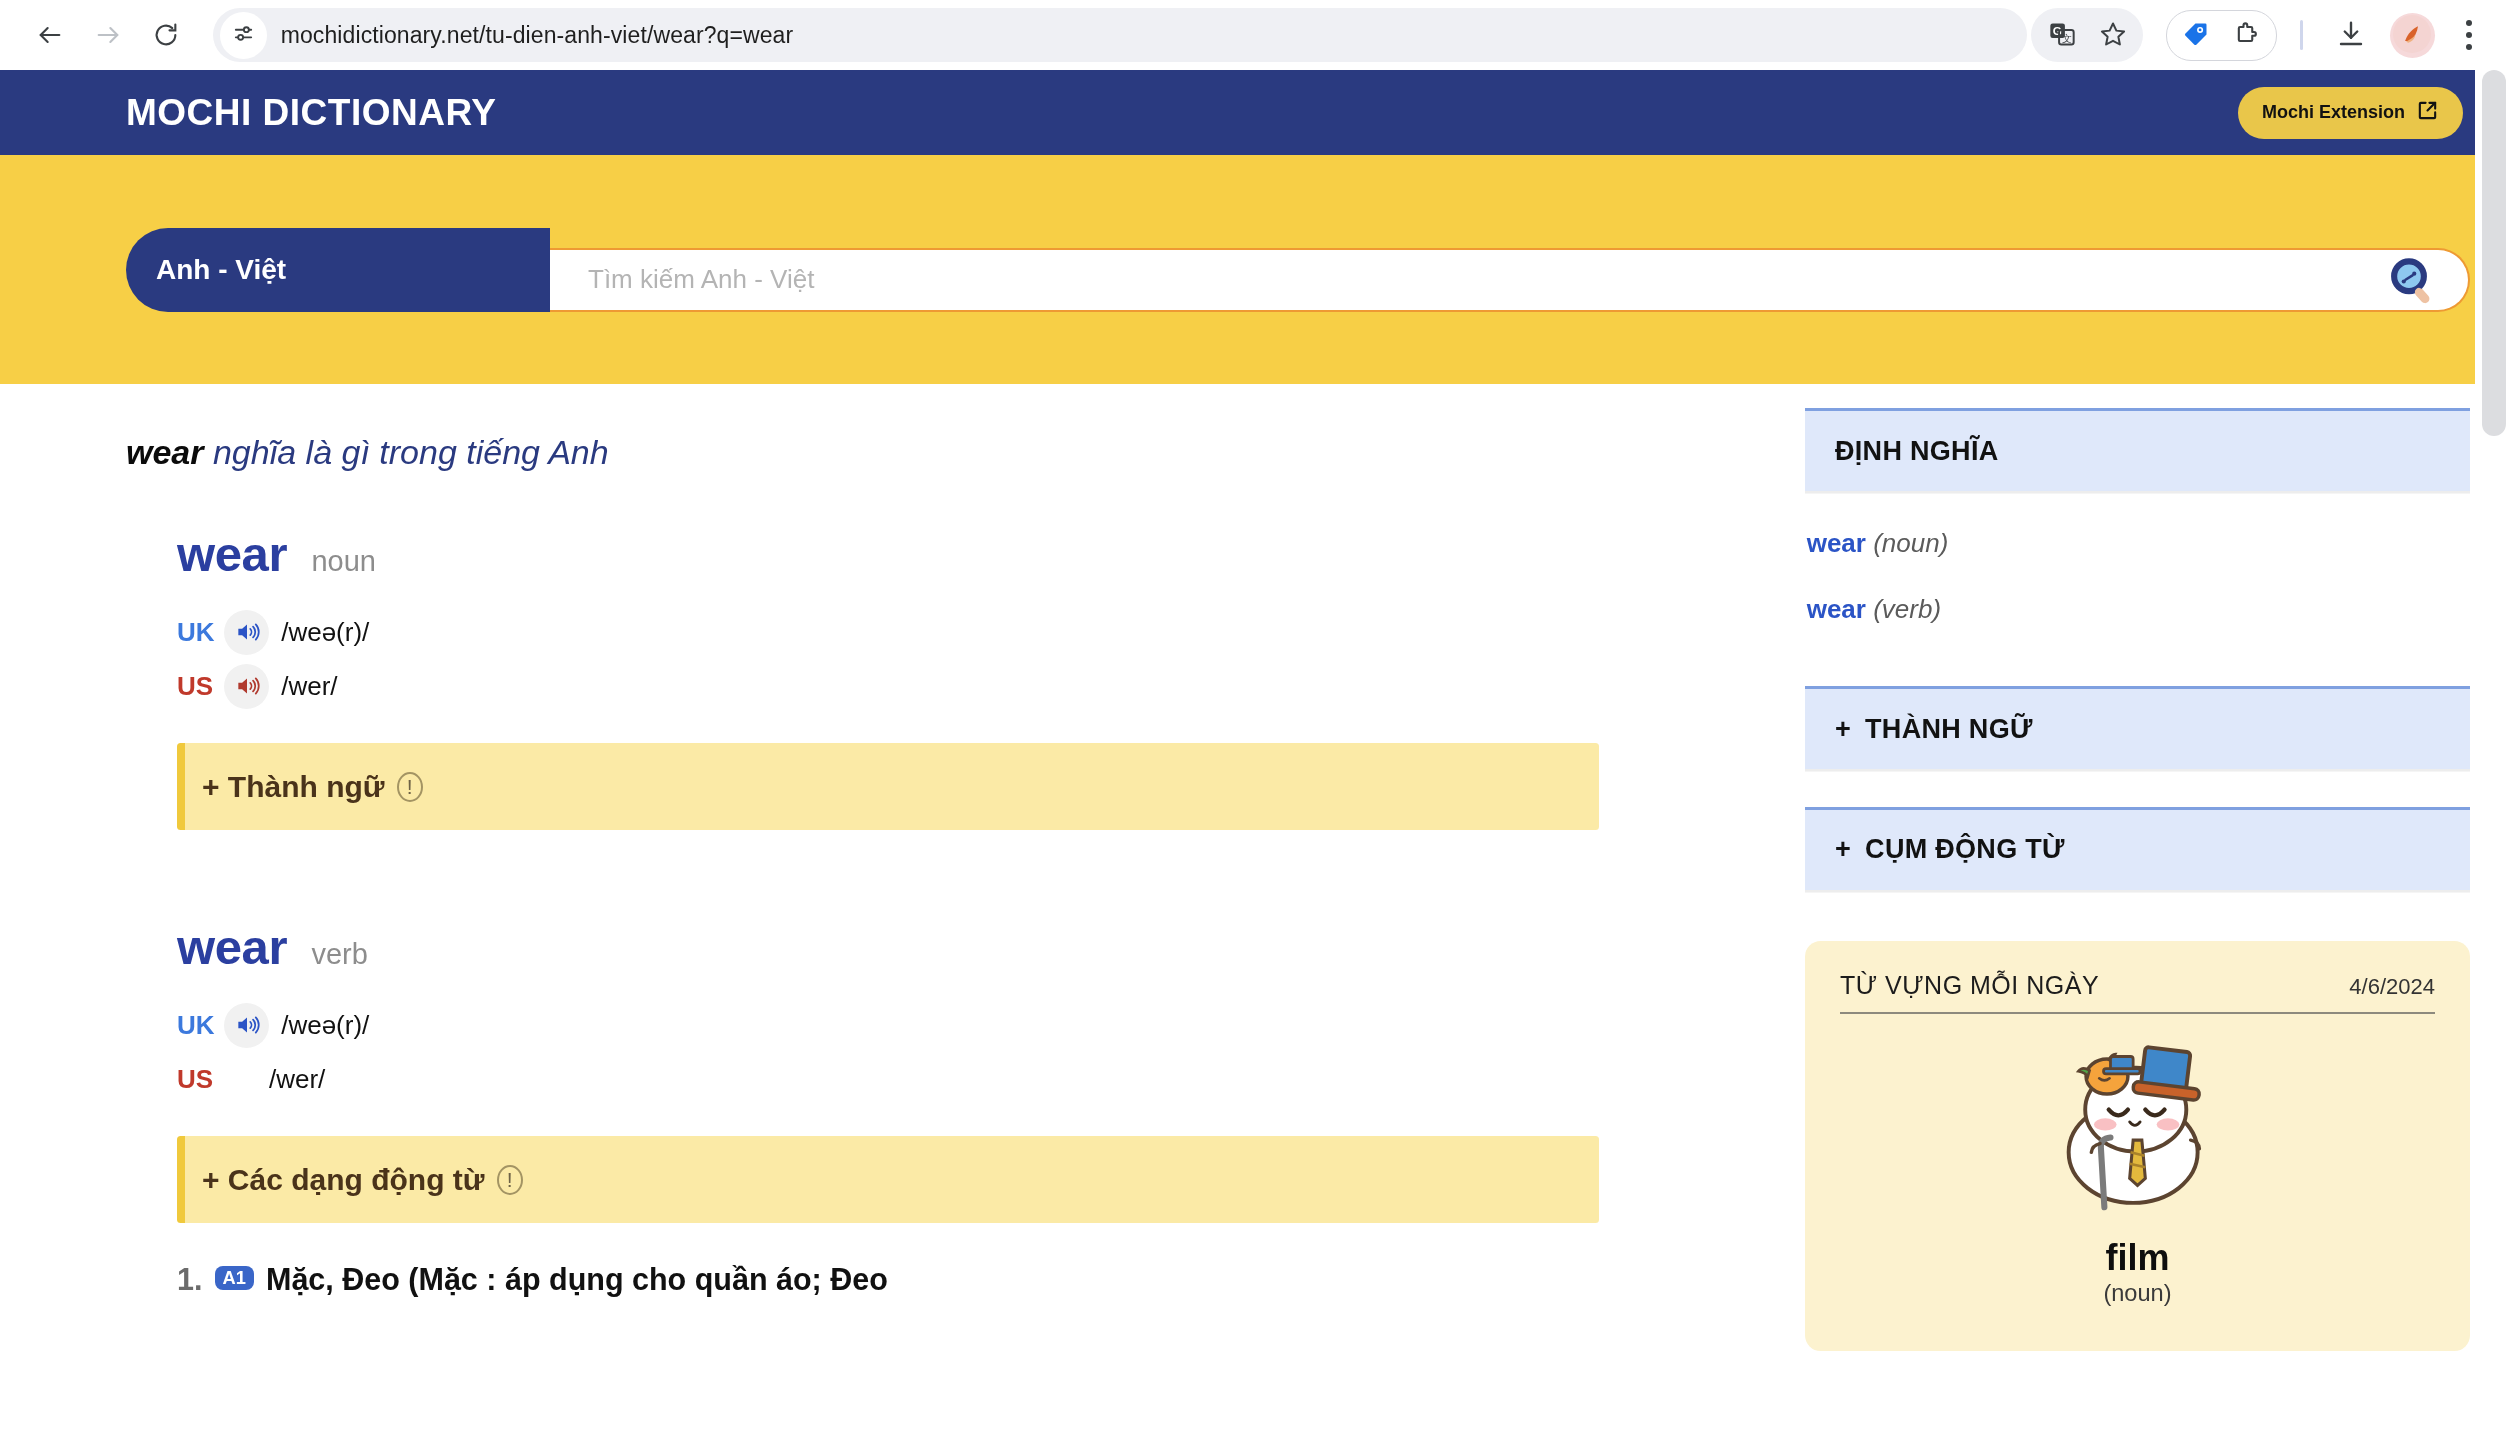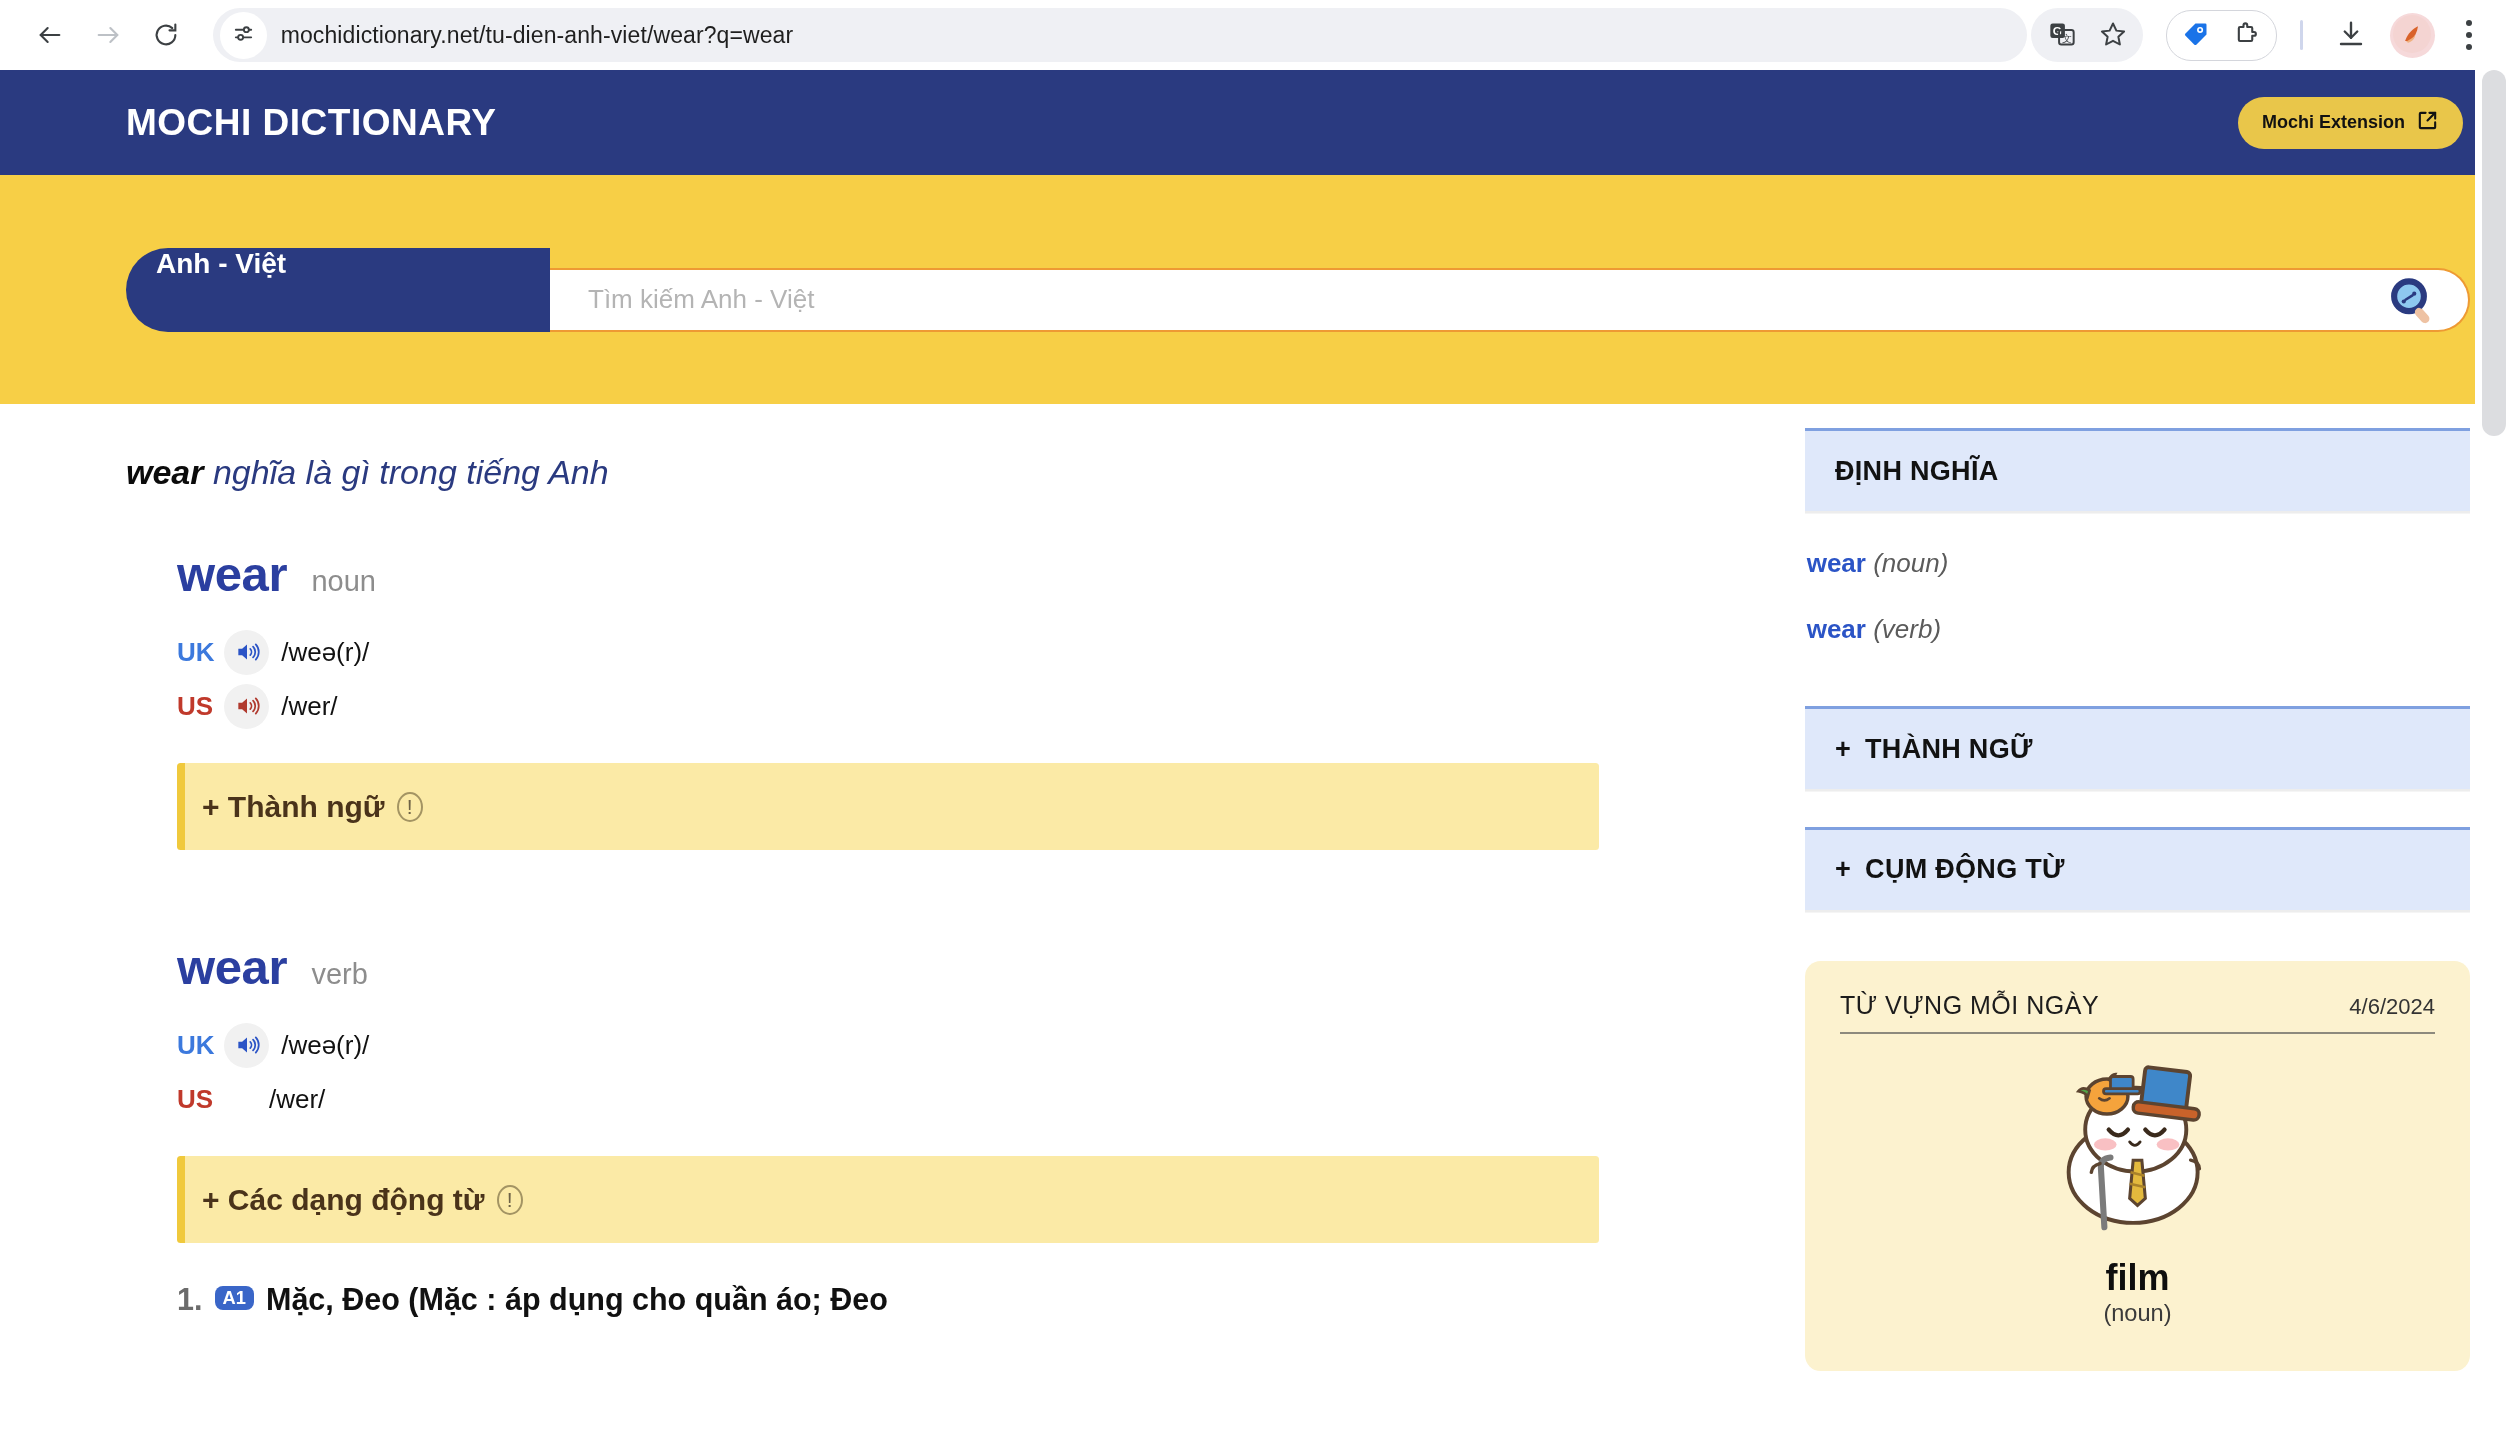--- a/index.html
+++ b/index.html
@@ -89,21 +89,21 @@
   }
   .kebab {
     width: 40px; height: 51px; flex: 0 0 auto;
     display: flex; flex-direction: column; align-items: center;
     justify-content: center; gap: 6.1px; margin-left: 10.5px;
   }
   .kebab i { width: 6.1px; height: 6.1px; border-radius: 50%; background: #3c4043; display:block;}
 
   
   .site-header {
-    height: 105px;
+    height: 85px;
     background: #2a3a80;
     display: flex;
     align-items: center;
     justify-content: space-between;
     padding: 0 49px 0 126px;
   }
   .brand {
     color: #ffffff;
     font-size: 37px;
     font-weight: 800;
@@ -142,21 +142,21 @@
     align-items: stretch;
     min-width: 0;
   }
   .lang-select {
     background: #2a3a80;
     color: #ffffff;
     font-size: 28px;
     font-weight: 700;
     border-radius: 42px 0 0 42px;
     display: flex;
-    align-items: flex-start;
+    align-items: center;
     padding: 0 0 0 30px;
     width: 424px;
     flex: 0 0 auto;
     cursor: pointer;
   }
   .search-field {
     flex: 1 1 auto;
     background: #ffffff;
     border: 2.6px solid #ee9a33;
     border-left: none;

